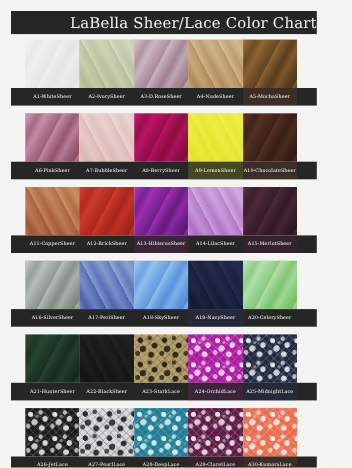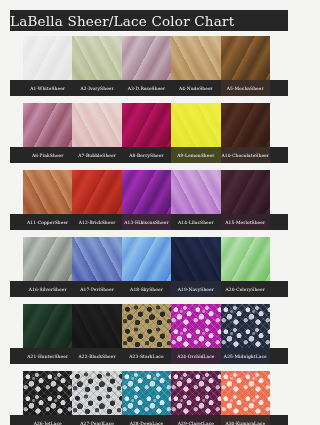--- a/index.html
+++ b/index.html
@@ -14,21 +14,21 @@
   .chart-wrap{
     position:absolute;inset:0;
     background:#f4f4f2;
   }
 
   
   .title-bar{
     position:absolute;
     left:10px;top:10px;width:278px;height:21px;
     background:#262626;
-    display:flex;align-items:center;justify-content:flex-start;
+    display:flex;align-items:center;justify-content:flex-end;
     box-shadow:0 1px 0 rgba(255,255,255,.35);
   }
   .title-text{
     color:#f2f2ef;
     font-family:"DejaVu Serif", serif;
     font-size:13.5px;
     letter-spacing:.2px;
     white-space:nowrap;
     font-weight:400;
   }

